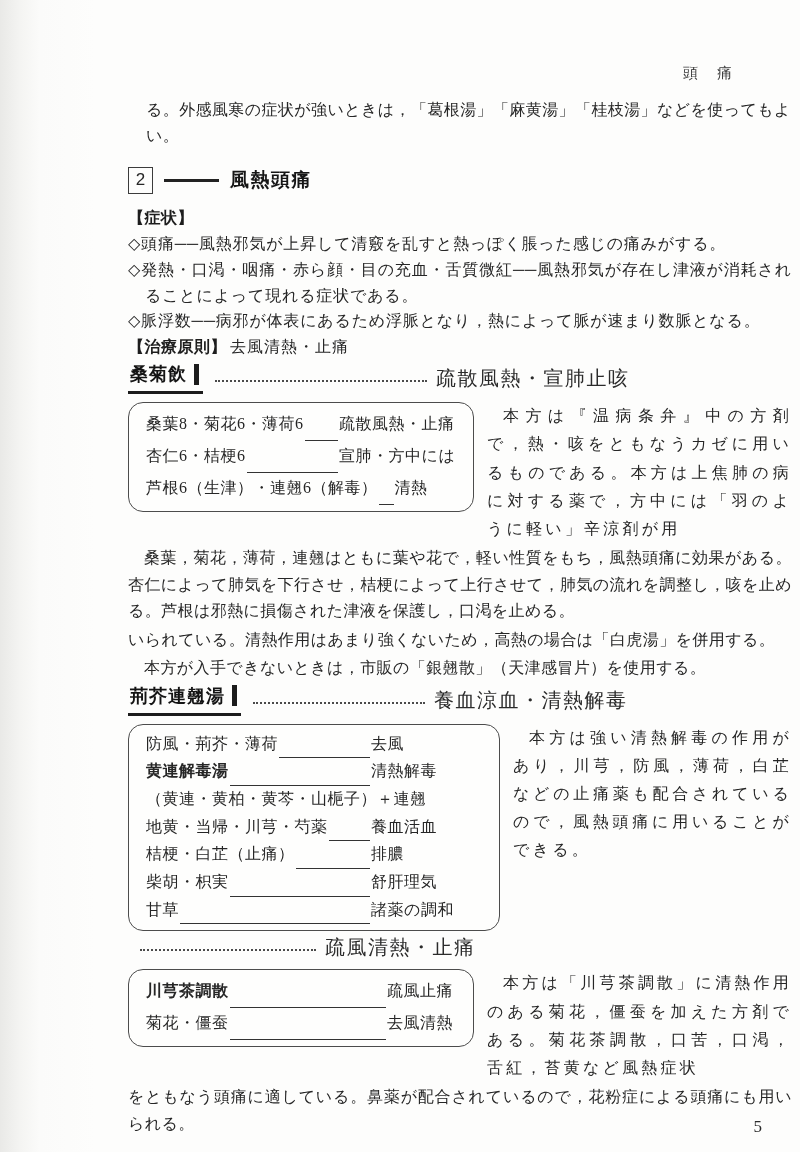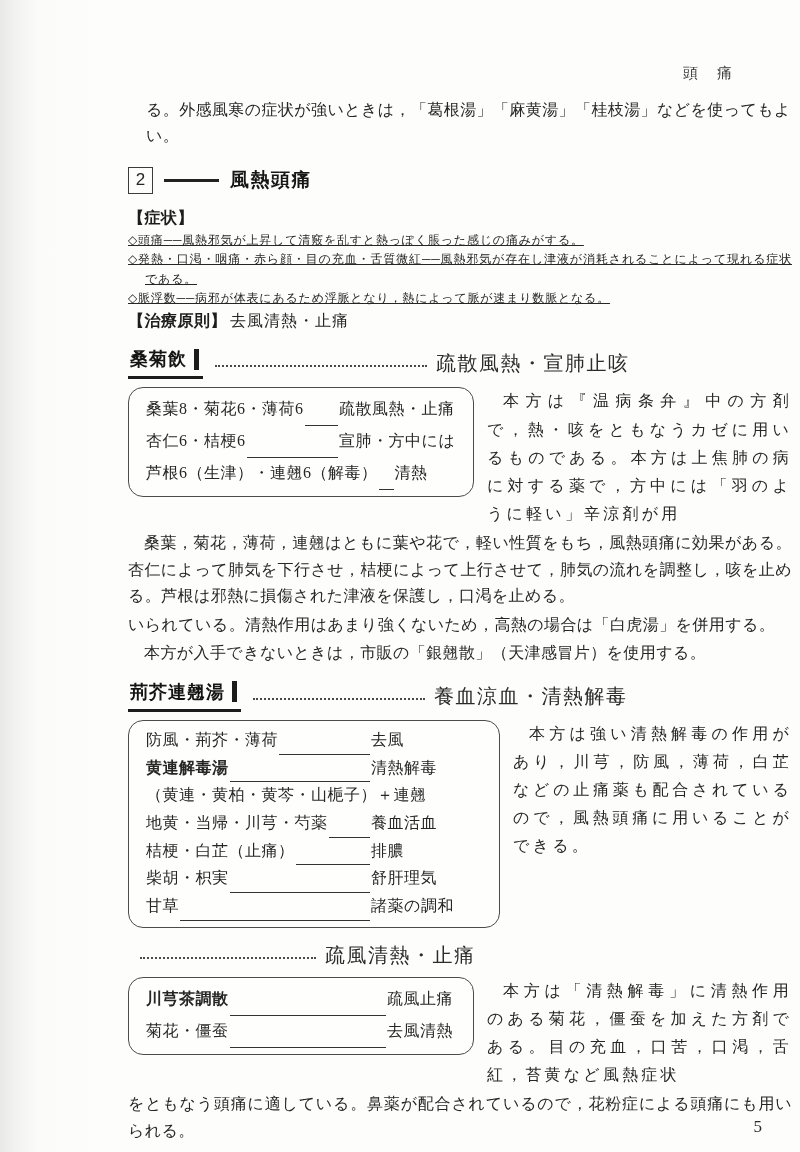--- a/index.html
+++ b/index.html
@@ -50,33 +50,32 @@
     font-family:"Liberation Sans","DejaVu Sans",sans-serif;
     font-weight:bold;font-size:19px;letter-spacing:1.5px;color:#161616;
   }
   .sym-label{
     margin-top:11px;
     font-family:"Liberation Sans","DejaVu Sans",sans-serif;
     font-weight:bold;font-size:16px;letter-spacing:0.5px;color:#1d1d1d;
     line-height:1.62;
   }
   .sym-item{
-    font-size:12px;line-height:1.62;letter-spacing:0.8px;
+    font-size:16px;line-height:1.62;letter-spacing:0.8px;
     padding-left:17px;text-indent:-17px;
     text-align:justify;
-    text-decoration:underline;
   }
   .principle{font-size:16px;line-height:1.62;}
   .principle .p-label{
     font-family:"Liberation Sans","DejaVu Sans",sans-serif;
     font-weight:bold;letter-spacing:0.5px;color:#1d1d1d;
   }
   .principle .p-text{margin-left:3px;letter-spacing:1px;}
 
-  .formula{margin-top:11px;}
+  .formula{}
   .f-head{display:flex;align-items:center;}
   .f-title{
     display:inline-flex;align-items:center;gap:7px;
     border-bottom:3px solid #1c1c1c;
     padding:2px 4px 5px 2px;
   }
   .f-name{
     font-family:"Liberation Sans","DejaVu Sans",sans-serif;
     font-weight:bold;font-size:18px;letter-spacing:1px;color:#141414;
   }
@@ -254,20 +253,20 @@
           <span class="ing-name bold">川芎茶調散</span>
           <span class="ing-leader"></span>
           <span class="ing-action aw3">疏風止痛</span>
         </div>
         <div class="ing-row">
           <span class="ing-name">菊花・僵蚕</span>
           <span class="ing-leader"></span>
           <span class="ing-action aw3">去風清熱</span>
         </div>
       </div>
-      <div class="f-side">本方は「清熱解毒」に清熱作用のある菊花，僵蚕を加えた方剤である。目の充血，口苦，口渇，舌紅，苔黄など風熱症状</div>
+      <div class="f-side">本方は「川芎茶調散」に清熱作用のある菊花，僵蚕を加えた方剤である。菊花茶調散，口苦，口渇，舌紅，苔黄など風熱症状</div>
     </div>
     <p class="f-para">をともなう頭痛に適している。鼻薬が配合されているので，花粉症による頭痛にも用いられる。</p>
   </section>
 
   <div class="page-number">5</div>
 
 </div>
 
 </body></html>

